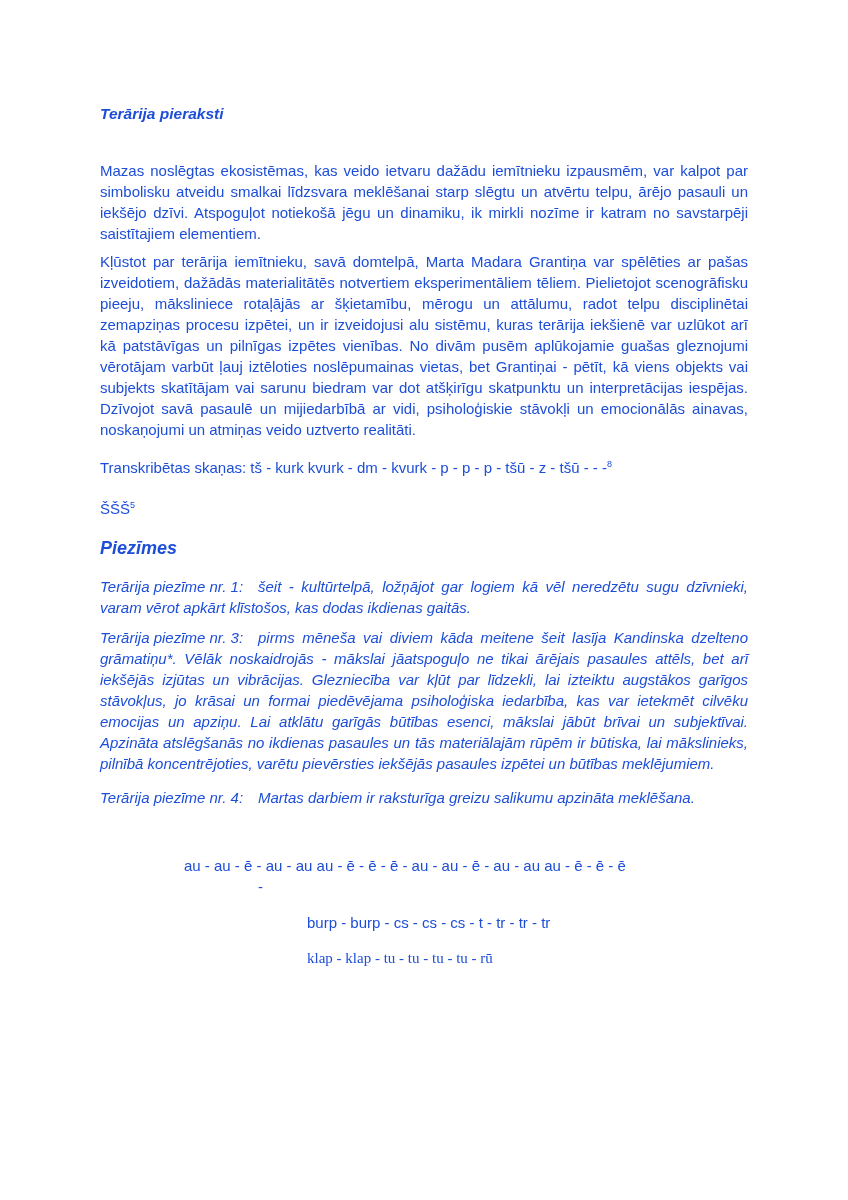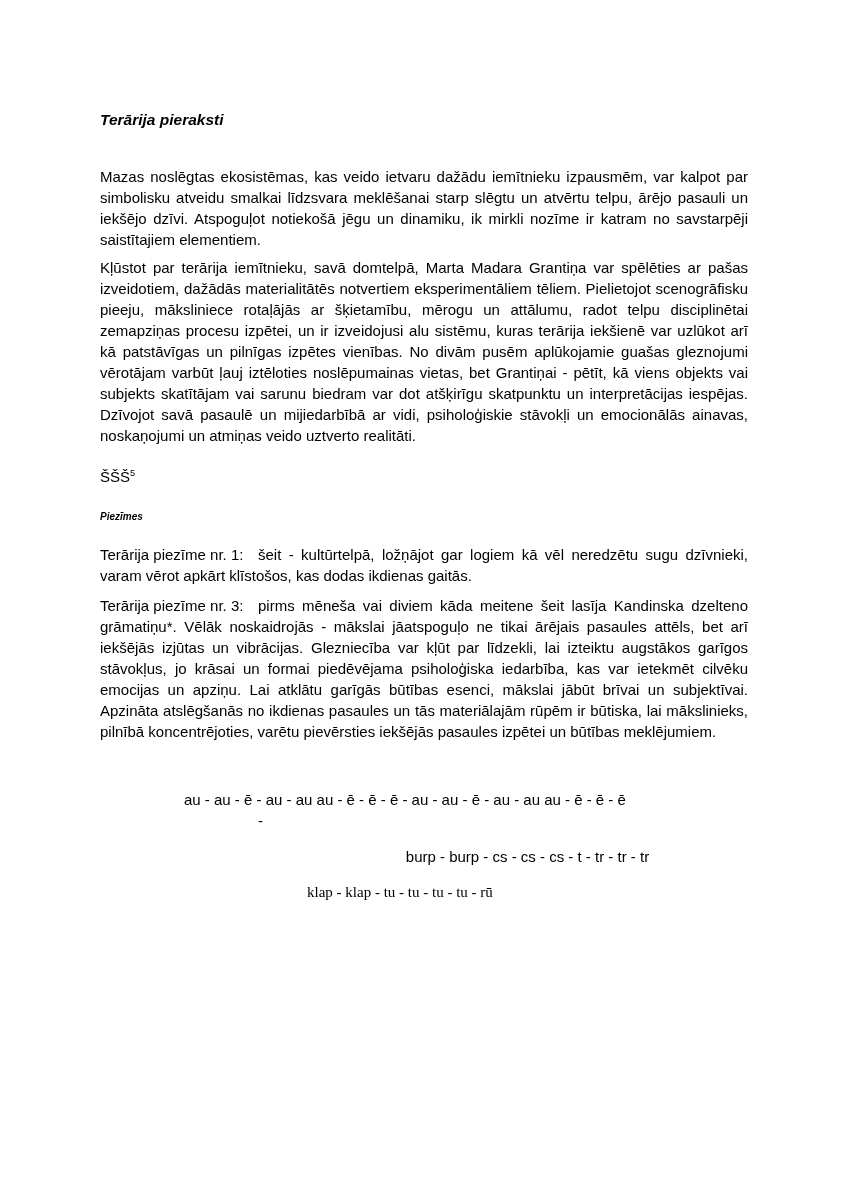--- a/index.html
+++ b/index.html
@@ -7,26 +7,26 @@
     padding: 0;
     background: #ffffff;
   }
   .page {
     position: relative;
     width: 848px;
     height: 1076px;
     margin: 0 auto;
     background: #ffffff;
     box-sizing: border-box;
-    padding: 6px 100px;
+    padding: 0 100px;
     overflow: hidden;
     font-family: "Liberation Sans", "DejaVu Sans", sans-serif;
     font-size: 15px;
     line-height: 21px;
-    color: #000000;
+    color: #1d4ed8;
     -webkit-font-smoothing: antialiased;
   }
   .doc-title {
     margin: 103px 0 0 0;
     font-size: 15.5px;
     line-height: 21px;
     font-weight: bold;
     font-style: italic;
   }
   .para {
@@ -39,67 +39,70 @@
   .transcription-line { margin-top: 17px; }
   .hii-line { margin-top: 18px; }
   .shh-line { margin-top: 20px; }
   sup.footnote {
     font-size: 9px;
     vertical-align: super;
     line-height: 0;
   }
   .notes-heading {
     margin: 19px 0 0 0;
-    font-size: 10px;
+    font-size: 18px;
     line-height: 21px;
     font-weight: bold;
     font-style: italic;
   }
   .note {
     margin: 13px 0 0 0;
     text-align: justify;
+    font-style: italic;
   }
   .note-1 { margin-top: 17px; }
   .note-3 { margin-top: 9px; }
   .note-label {
     display: inline-block;
     width: 158px;
   }
   .sound-line {
     margin: 0;
     white-space: nowrap;
   }
   .sound-first { margin-top: 16px; margin-left: 207px; }
   .sound-au    { margin-top: 47px; margin-left: 84px; }
   .sound-dash  { margin-top: 0;    margin-left: 158px; }
-  .sound-burp  { margin-top: 15px; margin-left: 207px; text-align: center; }
+  .sound-burp  { margin-top: 15px; margin-left: 207px; }
   .sound-klap  { margin-top: 15px; margin-left: 207px; font-family: Liberation Serif, serif; }
 </style>
 </head>
 <body>
 
 <div class="page">
 
   <h1 class="doc-title">Terārija pieraksti</h1>
 
   <p class="para para-1">Mazas noslēgtas ekosistēmas, kas veido ietvaru dažādu iemītnieku izpausmēm, var kalpot par simbolisku atveidu smalkai līdzsvara meklēšanai starp slēgtu un atvērtu telpu, ārējo pasauli un iekšējo dzīvi. Atspoguļot notiekošā jēgu un dinamiku, ik mirkli nozīme ir katram no savstarpēji saistītajiem elementiem.</p>
 
   <p class="para para-2">Kļūstot par terārija iemītnieku, savā domtelpā, Marta Madara Grantiņa var spēlēties ar pašas izveidotiem, dažādās materialitātēs notvertiem eksperimentāliem tēliem. Pielietojot scenogrāfisku pieeju, māksliniece rotaļājās ar šķietamību, mērogu un attālumu, radot telpu disciplinētai zemapziņas procesu izpētei, un ir izveidojusi alu sistēmu, kuras terārija iekšienē var uzlūkot arī kā patstāvīgas un pilnīgas izpētes vienības. No divām pusēm aplūkojamie guašas gleznojumi vērotājam varbūt ļauj iztēloties noslēpumainas vietas, bet Grantiņai - pētīt, kā viens objekts vai subjekts skatītājam vai sarunu biedram var dot atšķirīgu skatpunktu un interpretācijas iespējas. Dzīvojot savā pasaulē un mijiedarbībā ar vidi, psiholoģiskie stāvokļi un emocionālās ainavas, noskaņojumi un atmiņas veido uztverto realitāti.</p>
 
+  <p class="plain-line transcription-line"><span>Transkribētas skaņas: tš - kurk kvurk - dm - kvurk -  p - p -  p - tšū - z - tšū - - -</span><sup class="footnote">8</sup></p>
 
 
   <p class="plain-line shh-line"><span>ŠŠŠ</span><sup class="footnote">5</sup></p>
 
   <h2 class="notes-heading">Piezīmes</h2>
 
   <p class="note note-1"><span class="note-label">Terārija piezīme nr. 1:</span><span>šeit - kultūrtelpā, ložņājot gar logiem kā vēl neredzētu sugu dzīvnieki, varam vērot apkārt klīstošos, kas dodas ikdienas gaitās.</span></p>
 
 
   <p class="note note-3"><span class="note-label">Terārija piezīme nr. 3:</span><span>pirms mēneša vai diviem kāda meitene šeit lasīja Kandinska dzelteno grāmatiņu*. Vēlāk noskaidrojās - mākslai jāatspoguļo ne tikai ārējais pasaules attēls, bet arī iekšējās izjūtas un vibrācijas. Glezniecība var kļūt par līdzekli, lai izteiktu augstākos garīgos stāvokļus, jo krāsai un formai piedēvējama psiholoģiska iedarbība, kas var ietekmēt cilvēku emocijas un apziņu. Lai atklātu garīgās būtības esenci, mākslai jābūt brīvai un subjektīvai. Apzināta atslēgšanās no ikdienas pasaules un tās materiālajām rūpēm ir būtiska, lai mākslinieks, pilnībā koncentrējoties, varētu pievērsties iekšējās pasaules izpētei un būtības meklējumiem.</span></p>
 
+  <p class="note note-4"><span class="note-label">Terārija piezīme nr. 4:</span><span>Martas darbiem ir raksturīga greizu salikumu apzināta meklēšana.</span></p>
 
 
 
   <p class="sound-line sound-au">au -  au -  ē - au - au au - ē - ē - ē - au -  au -  ē - au - au au - ē - ē - ē</p>
 
   <p class="sound-line sound-dash">-</p>
 
   <p class="sound-line sound-burp">burp - burp - cs - cs - cs - t - tr - tr - tr</p>
 
   <p class="sound-line sound-klap">klap - klap - tu - tu - tu - tu - rū</p>

